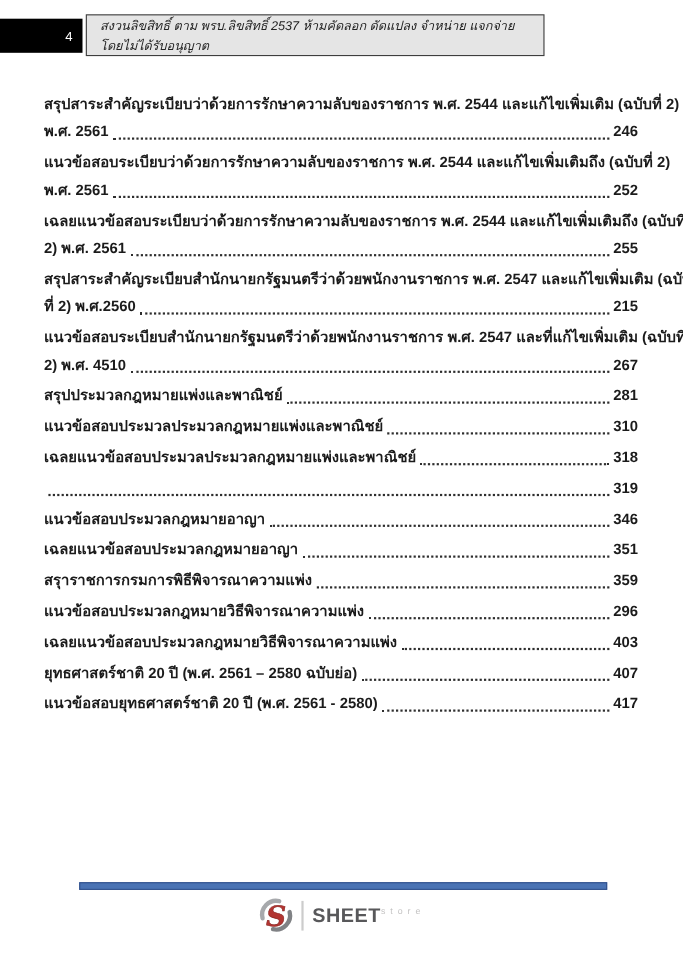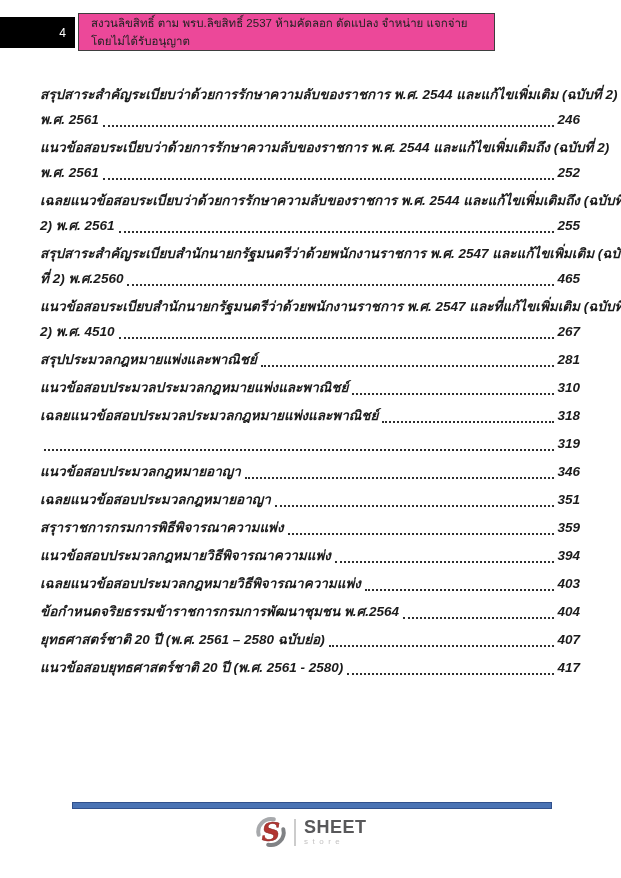--- a/index.html
+++ b/index.html
@@ -22,30 +22,30 @@
     font-size: 12px;
   }
   .copyright-box {
     position: absolute; top: 13px; left: 78px;
     width: 417px; height: 38px;
     border: 1.5px solid #3e3e3e;
     box-sizing: border-box;
     display: flex; 
     padding-left: 12px; padding-right: 8px;
     font-size: 11.5px; color: #222222;
-    background: #ec4899;
+    background: #e5e5e5;
+    font-style: italic;
   }
 
   
   .toc {
     position: absolute; top: 82px; left: 40px;
     width: 540px;
     font-size: 13.5px; font-weight: bold;
     line-height: 25px;
-    font-style: italic;
   }
   .toc-entry { margin-bottom: 3px; }
   .toc-text-line { white-space: nowrap; }
   .toc-last-line { display: flex; align-items: flex-end; }
   .toc-text { white-space: nowrap; }
   .dots {
     flex: 1 1 auto;
     border-bottom: 2px dotted #2e2e2e;
     margin: 0 3px 5px 4px;
     min-width: 12px;
@@ -64,21 +64,21 @@
     position: absolute; top: 815px; left: 0;
     width: 621px;
     display: flex; align-items: center; justify-content: center;
   }
   .logo-icon { width: 34px; height: 34px; }
   .logo-divider {
     width: 1.5px; height: 27px;
     background: #cccccc;
     margin: 0 8px 0 6px;
   }
-  .logo-textcol { display: flex; flex-direction: column; }
+  .logo-textcol { display: flex; flex-direction: row; text-align: center; }
   .logo-brand {
     font-size: 18px; font-weight: bold;
     color: #58585a; letter-spacing: 0.5px; line-height: 18px;
   }
   .logo-sub {
     font-size: 8px; color: #c4c3c3;
     letter-spacing: 4.5px; line-height: 10px; margin-top: 1px;
   }
 </style>
 </head>
@@ -114,21 +114,21 @@
         <span class="toc-text">2) พ.ศ. 2561</span>
         <span class="dots"></span>
         <span class="toc-page-num">255</span>
       </div>
     </div>
     <div class="toc-entry">
       <div class="toc-text-line">สรุปสาระสำคัญระเบียบสำนักนายกรัฐมนตรีว่าด้วยพนักงานราชการ พ.ศ. 2547 และแก้ไขเพิ่มเติม (ฉบับ</div>
       <div class="toc-last-line">
         <span class="toc-text">ที่ 2) พ.ศ.2560</span>
         <span class="dots"></span>
-        <span class="toc-page-num">465</span>
+        <span class="toc-page-num">215</span>
       </div>
     </div>
     <div class="toc-entry">
       <div class="toc-text-line">แนวข้อสอบระเบียบสำนักนายกรัฐมนตรีว่าด้วยพนักงานราชการ พ.ศ. 2547 และที่แก้ไขเพิ่มเติม (ฉบับที่</div>
       <div class="toc-last-line">
         <span class="toc-text">2) พ.ศ. 4510</span>
         <span class="dots"></span>
         <span class="toc-page-num">267</span>
       </div>
     </div>
@@ -179,35 +179,28 @@
       <div class="toc-last-line">
         <span class="toc-text">สรุาราชการกรมการพิธีพิจารณาความแพ่ง</span>
         <span class="dots"></span>
         <span class="toc-page-num">359</span>
       </div>
     </div>
     <div class="toc-entry">
       <div class="toc-last-line">
         <span class="toc-text">แนวข้อสอบประมวลกฎหมายวิธีพิจารณาความแพ่ง</span>
         <span class="dots"></span>
-        <span class="toc-page-num">394</span>
+        <span class="toc-page-num">296</span>
       </div>
     </div>
     <div class="toc-entry">
       <div class="toc-last-line">
         <span class="toc-text">เฉลยแนวข้อสอบประมวลกฎหมายวิธีพิจารณาความแพ่ง</span>
         <span class="dots"></span>
         <span class="toc-page-num">403</span>
-      </div>
-    </div>
-    <div class="toc-entry">
-      <div class="toc-last-line">
-        <span class="toc-text">ข้อกำหนดจริยธรรมข้าราชการกรมการพัฒนาชุมชน พ.ศ.2564</span>
-        <span class="dots"></span>
-        <span class="toc-page-num">404</span>
       </div>
     </div>
     <div class="toc-entry">
       <div class="toc-last-line">
         <span class="toc-text">ยุทธศาสตร์ชาติ 20 ปี (พ.ศ. 2561 – 2580 ฉบับย่อ)</span>
         <span class="dots"></span>
         <span class="toc-page-num">407</span>
       </div>
     </div>
     <div class="toc-entry">

